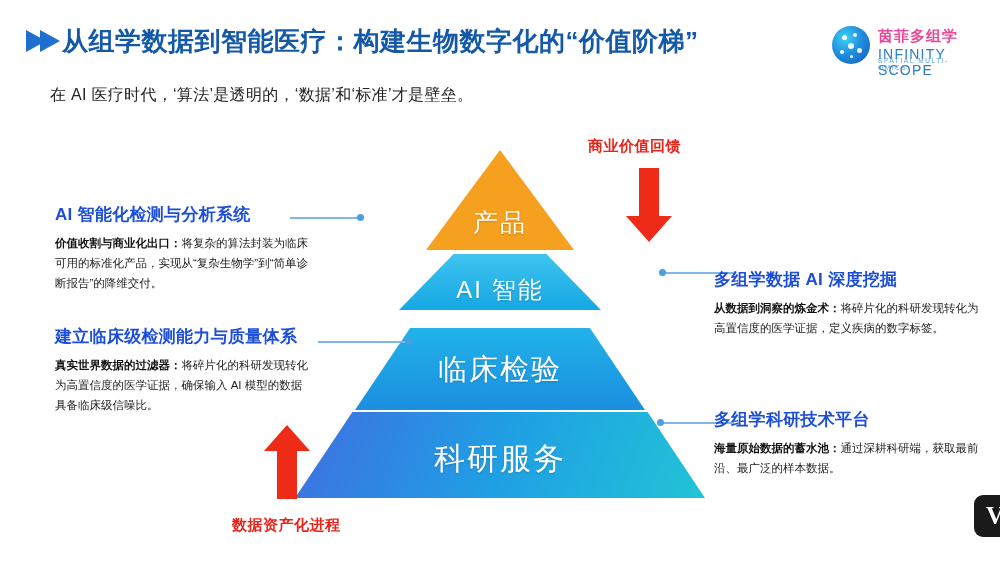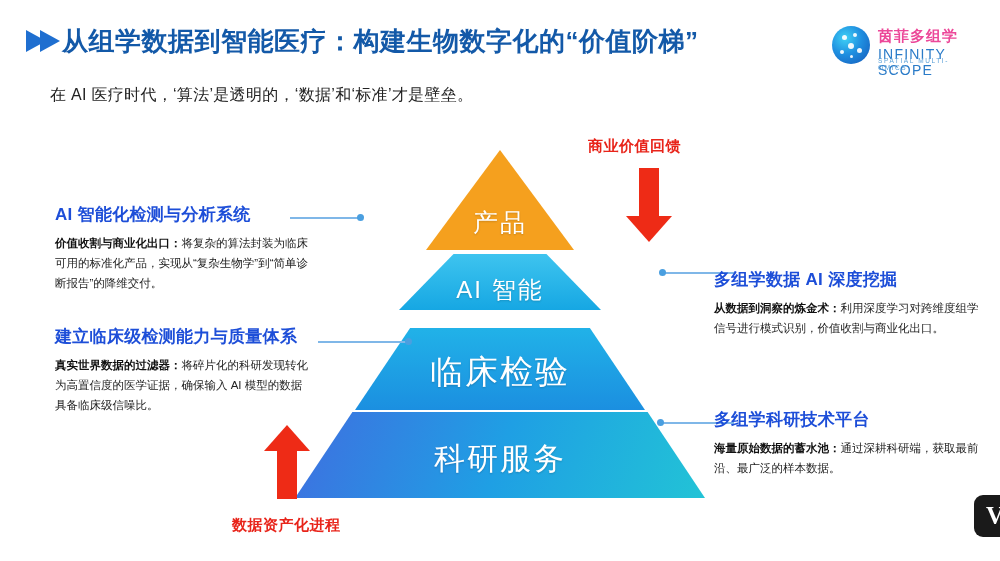--- a/index.html
+++ b/index.html
@@ -86,21 +86,21 @@
     clip-path:polygon(27% 0%, 73% 0%, 100% 100%, 0% 100%);
   }
   .layer-ai .lbl { top:20px; font-size:24px; }
 
   .layer-clin { left:60px; top:178px; width:290px; height:82px; }
   .layer-clin .shape {
     width:100%; height:100%;
     background:linear-gradient(180deg,#21b2e8 0%, #1b8fe0 100%);
     clip-path:polygon(19% 0%, 81% 0%, 100% 100%, 0% 100%);
   }
-  .layer-clin .lbl { top:22px; font-size:33px; }
+  .layer-clin .lbl { top:22px; font-size:29px; }
 
   .layer-res { left:0px; top:262px; width:410px; height:86px; }
   .layer-res .shape {
     width:100%; height:100%;
     background:linear-gradient(110deg,#3f6fe0 0%, #1f9fe4 50%, #22c3d6 100%);
     clip-path:polygon(14% 0%, 86% 0%, 100% 100%, 0% 100%);
   }
   .layer-res .lbl { top:26px; font-size:31px; }
 
   
@@ -221,21 +221,21 @@
     <div class="body"><b>价值收割与商业化出口：</b><span>将复杂的算法封装为临床可用的标准化产品，实现从“复杂生物学”到“简单诊断报告”的降维交付。</span></div>
   </div>
 
   <div class="anno anno-l2">
     <div class="head">建立临床级检测能力与质量体系</div>
     <div class="body"><b>真实世界数据的过滤器：</b><span>将碎片化的科研发现转化为高置信度的医学证据，确保输入 AI 模型的数据具备临床级信噪比。</span></div>
   </div>
 
   <div class="anno anno-r1">
     <div class="head">多组学数据 AI 深度挖掘</div>
-    <div class="body"><b>从数据到洞察的炼金术：</b><span>利用深度学习对跨维度组学信号进行模式识别，价值收割与商业化出口。</span></div>
+    <div class="body"><b>从数据到洞察的炼金术：</b><span>将碎片化的科研发现转化为高置信度的医学证据，定义疾病的数字标签。</span></div>
   </div>
 
   <div class="anno anno-r2">
     <div class="head">多组学科研技术平台</div>
     <div class="body"><b>海量原始数据的蓄水池：</b><span>通过深耕科研端，获取最前沿、最广泛的样本数据。</span></div>
   </div>
 
   <div class="red-label" style="left:588px; top:137px;">商业价值回馈</div>
   <div class="arrow-down" style="left:626px; top:168px;">
     <div class="stem"></div>

